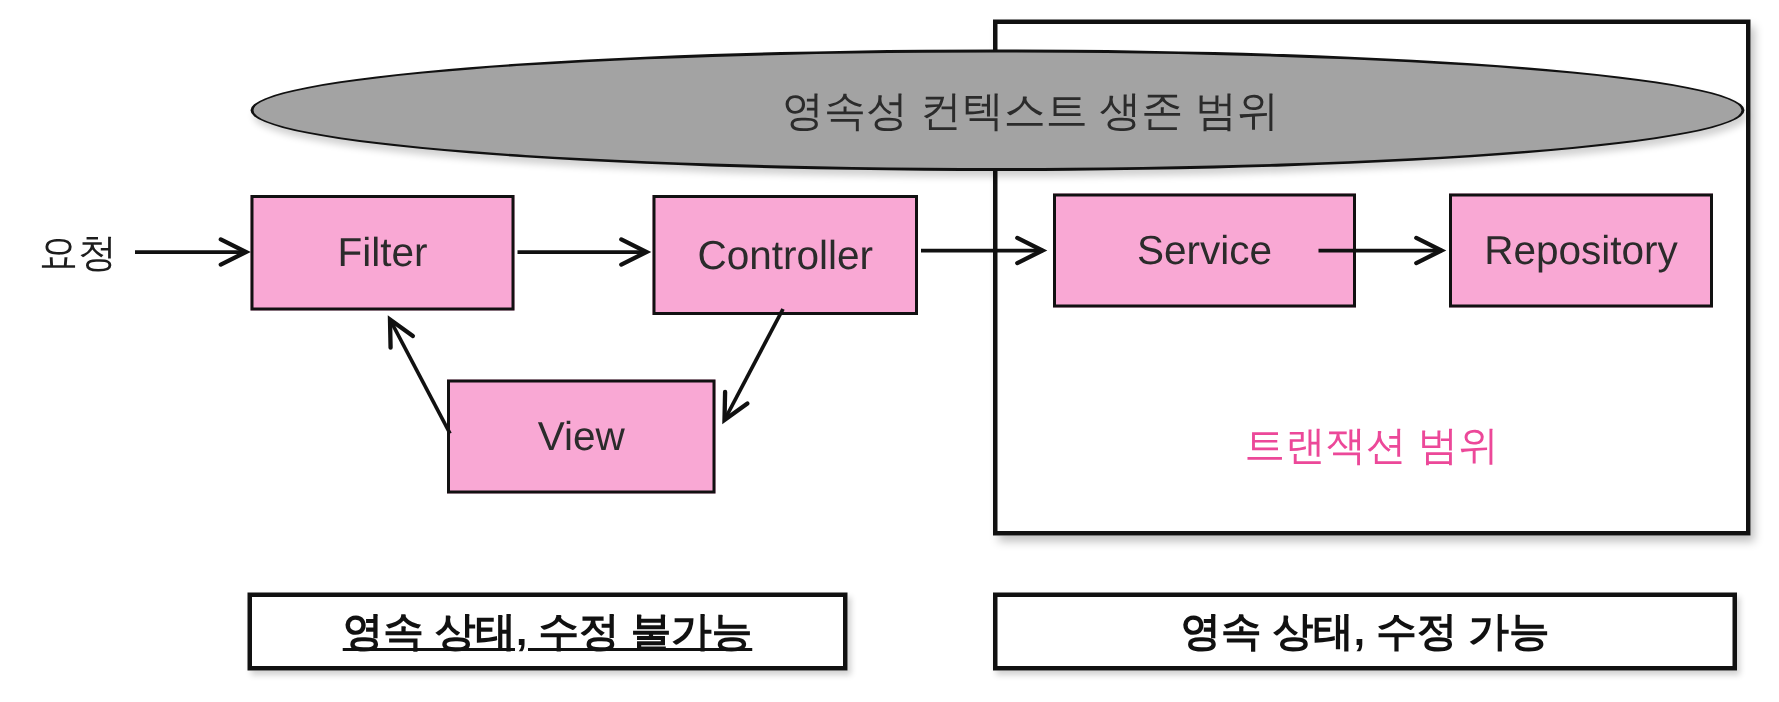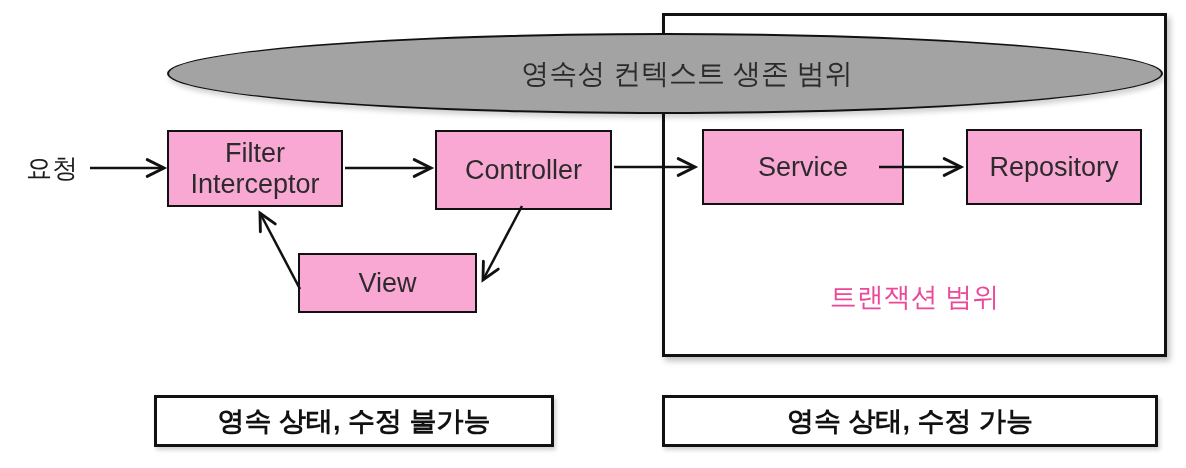--- a/index.html
+++ b/index.html
@@ -58,21 +58,21 @@
     text-align: center;
     font-size: 27px;
     line-height: 1.12;
     color: #2b2b2b;
     z-index: 3;
   }
   .node-filter     { left: 167px; top: 130px; width: 176px; height: 77px; }
   .node-controller { left: 435px; top: 130px; width: 177px; height: 80px; }
   .node-service    { left: 702px; top: 129px; width: 202px; height: 76px; }
   .node-repository { left: 966px; top: 129px; width: 176px; height: 76px; }
-  .node-view       { left: 298px; top: 253px; width: 179px; height: 60px; }
+  .node-view       { left: 298px; top: 253px; width: 179px; height: 76px; }
   .request-label {
     position: absolute;
     left: 26px;
     top: 151px;
     font-size: 26px;
     color: #1d1d1d;
     z-index: 3;
   }
   .tx-label {
     position: absolute;
@@ -91,21 +91,21 @@
     border: 3.2px solid #111111;
     display: flex;
     align-items: center;
     justify-content: center;
     font-size: 27px;
     font-weight: bold;
     color: #111111;
     box-shadow: 2px 3px 4px rgba(0,0,0,0.18);
     z-index: 3;
   }
-  .legend-left  { left: 154px; top: 395px; width: 400px; height: 52px; }
+  .legend-left  { left: 165px; top: 395px; width: 400px; height: 52px; text-decoration: underline; }
   .legend-right { left: 662px; top: 395px; width: 496px; height: 52px; }
   .arrows {
     position: absolute;
     left: 0;
     top: 0;
     width: 1186px;
     height: 468px;
     z-index: 4;
     pointer-events: none;
   }
@@ -118,21 +118,20 @@
   <div class="big-rect"></div>
 
   <div class="ellipse">
     <span class="label">영속성 컨텍스트 생존 범위</span>
   </div>
 
   <div class="request-label">요청</div>
 
   <div class="node node-filter">
     <div>Filter</div>
-    <div>Interceptor</div>
   </div>
 
   <div class="node node-controller">
     <div>Controller</div>
   </div>
 
   <div class="node node-service">
     <div>Service</div>
   </div>
 

